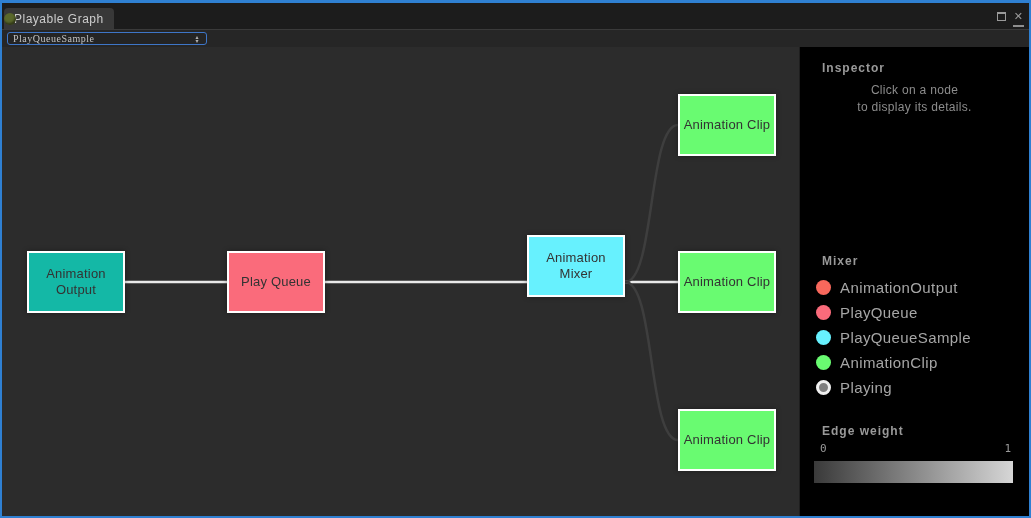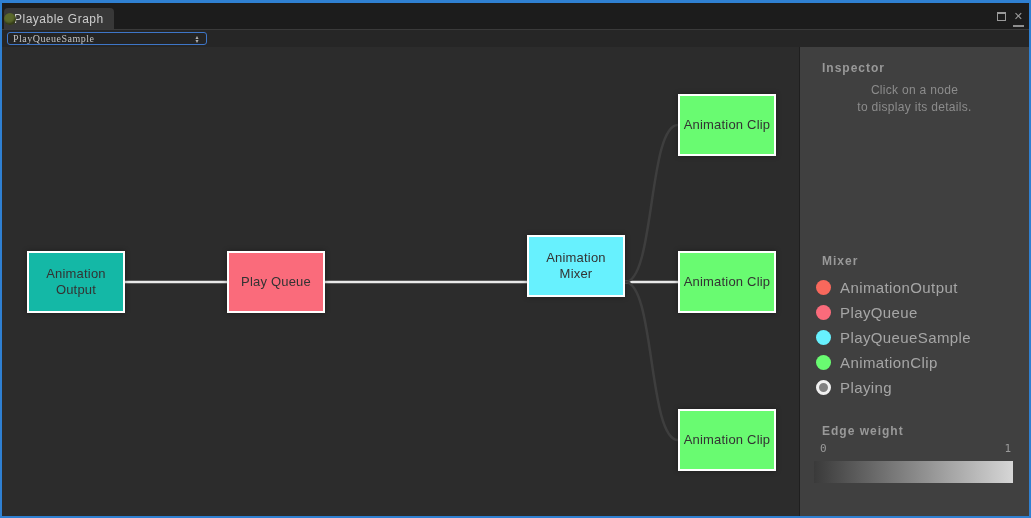--- a/index.html
+++ b/index.html
@@ -38,21 +38,21 @@
   .main{display:flex;height:470px;}
   .graph{position:relative;width:797px;height:470px;background:#2c2c2c;}
   .graph svg{position:absolute;left:0;top:0;}
   .node{
     position:absolute;box-sizing:border-box;width:98px;height:62px;border:2px solid #ffffff;
     border-radius:0;display:flex;align-items:center;justify-content:center;text-align:center;
     font-size:13px;line-height:16px;color:#333333;letter-spacing:.2px;
     box-shadow:0 0 5px rgba(0,0,0,.35);cursor:pointer;
   }
   .divider{width:1px;background:#1f1f1f;}
-  .panel{position:relative;width:229px;background:#404040;text-decoration:underline;}
+  .panel{position:relative;width:229px;background:#000000;text-decoration:underline;}
   .panel-header{
     position:absolute;left:22px;color:#999999;font-size:12px;font-weight:bold;letter-spacing:1px;
   }
   .inspector-hint{
     position:absolute;left:0;right:0;top:35px;text-align:center;color:#8c8c8c;
     font-size:12px;line-height:17px;letter-spacing:.3px;
   }
   .legend-row{
     position:absolute;left:16px;right:8px;height:25px;display:flex;align-items:center;gap:9px;
   }

